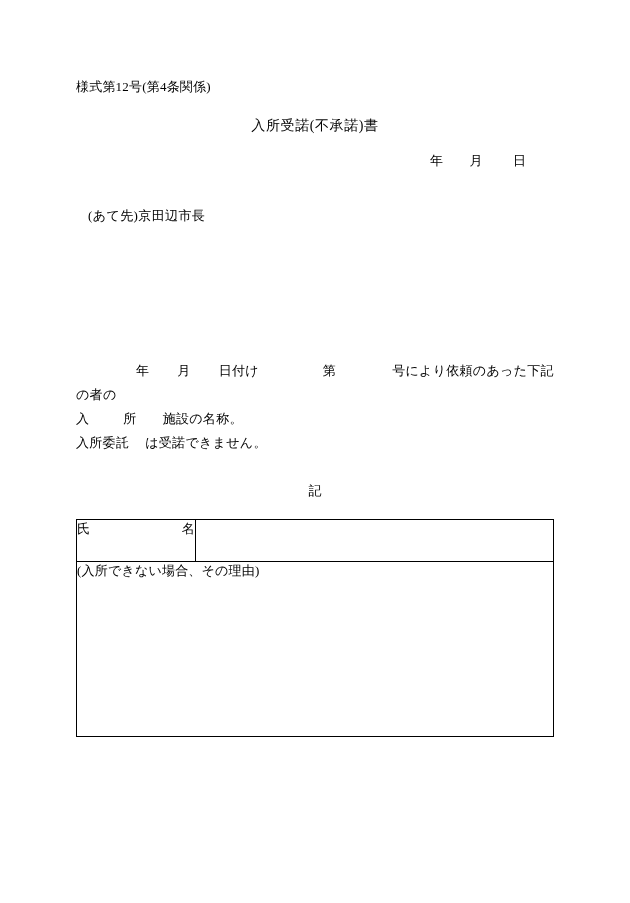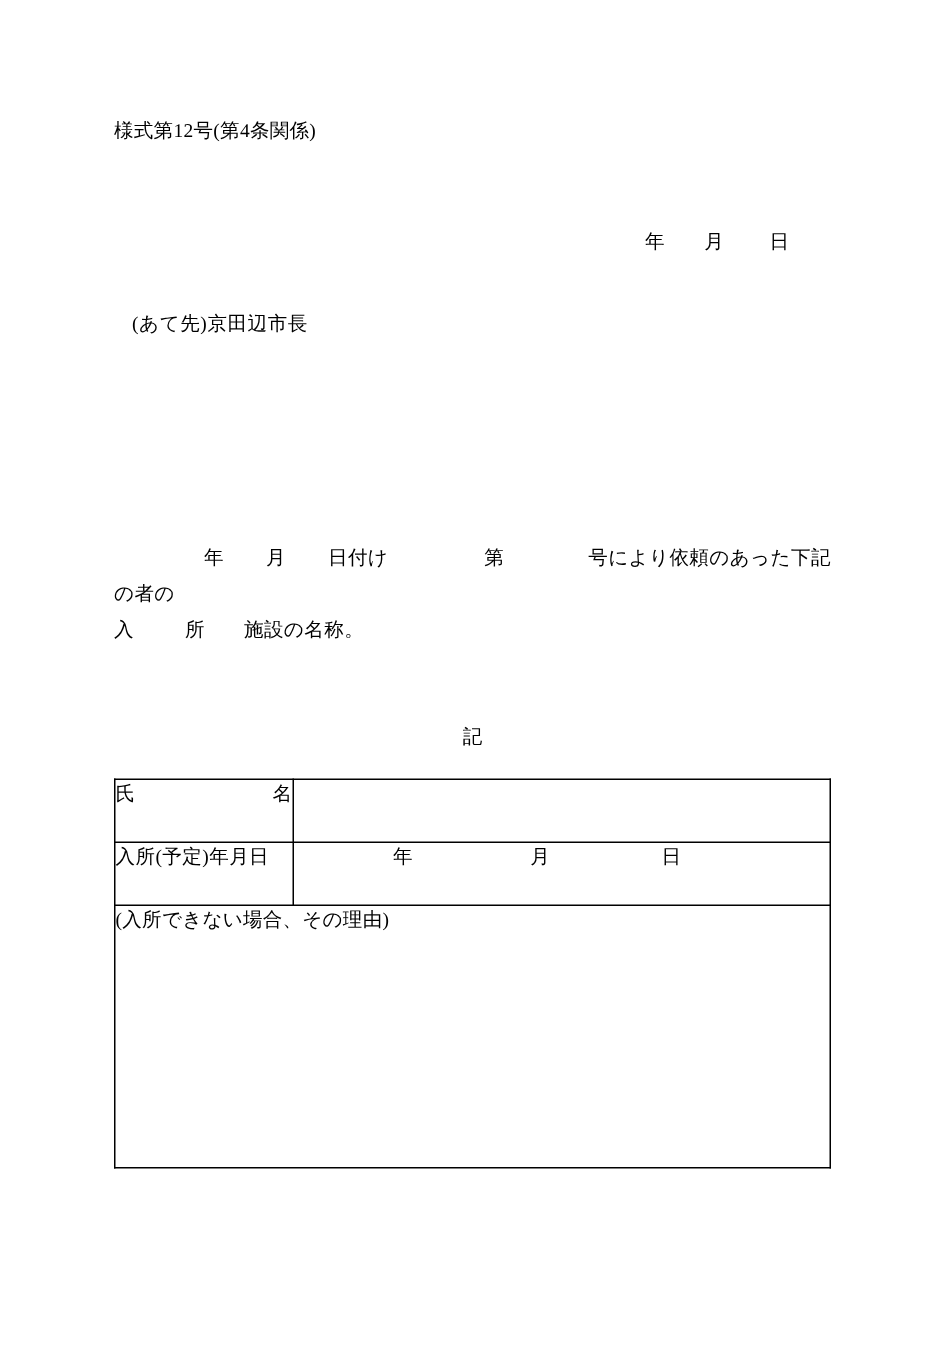--- a/index.html
+++ b/index.html
@@ -68,20 +68,21 @@
   }
 
   .body-para {
     position: absolute;
     left: 76px;
     top: 360px;
     width: 478px;
     font-size: 13px;
     line-height: 24px;
     letter-spacing: 0.3px;
+    font-family: Liberation Mono, monospace;
   }
   .body-para .indent { display: inline-block; width: 60px; }
   .body-para .g1 { display: inline-block; width: 28px; }
   .body-para .g2 { display: inline-block; width: 28px; }
   .body-para .g3 { display: inline-block; width: 64px; }
   .body-para .g4 { display: inline-block; width: 56px; }
   .body-para .g5 { display: inline-block; width: 34px; }
   .body-para .g6 { display: inline-block; width: 26px; }
   .body-para .g7 { display: inline-block; width: 16px; }
 
@@ -138,57 +139,53 @@
     margin-left: 25px;
   }
 </style>
 </head>
 <body>
 
 <div class="page">
 
   <div class="form-id">様式第12号(第4条関係)</div>
 
+  <div class="doc-title">入所受諾(不承諾)書</div>
 
   <div class="date-line-top">
     <span>年</span><span class="gap-sm"></span><span>月</span><span class="gap-md"></span><span>日</span>
   </div>
 
   <div class="addressee">(あて先)京田辺市長</div>
 
 
   <div class="body-para">
     <div>
       <span class="indent"></span><span>年</span><span class="g1"></span><span>月</span><span class="g2"></span><span>日付け</span><span class="g3"></span><span>第</span><span class="g4"></span><span>号により依頼のあった下記の者の</span>
     </div>
     <div>
       <span>入</span><span class="g5"></span><span>所</span><span class="g6"></span><span>施設の名称。</span>
+    </div>
+    <div>
+      <span>入所委託</span><span class="g7"></span><span>は受諾できません。</span>
     </div>
   </div>
 
   <div class="ki-mark">記</div>
 
   <table class="info-table">
     <tbody>
       <tr>
         <td class="label-cell">
           <span class="spread">
             <span>氏</span>
             <span>名</span>
           </span>
         </td>
         <td class="value-cell"></td>
       </tr>
       <tr>
-        <td class="label-cell">入所(予定)年月日</td>
-        <td class="value-cell">
-          <span class="date-fields">
-            <span>年</span><span class="dg1"></span><span>月</span><span class="dg2"></span><span>日</span>
-          </span>
-        </td>
-      </tr>
-      <tr>
         <td class="reason-cell" colspan="2">(入所できない場合、その理由)</td>
       </tr>
     </tbody>
   </table>
 
 </div>
 
 </body></html>

